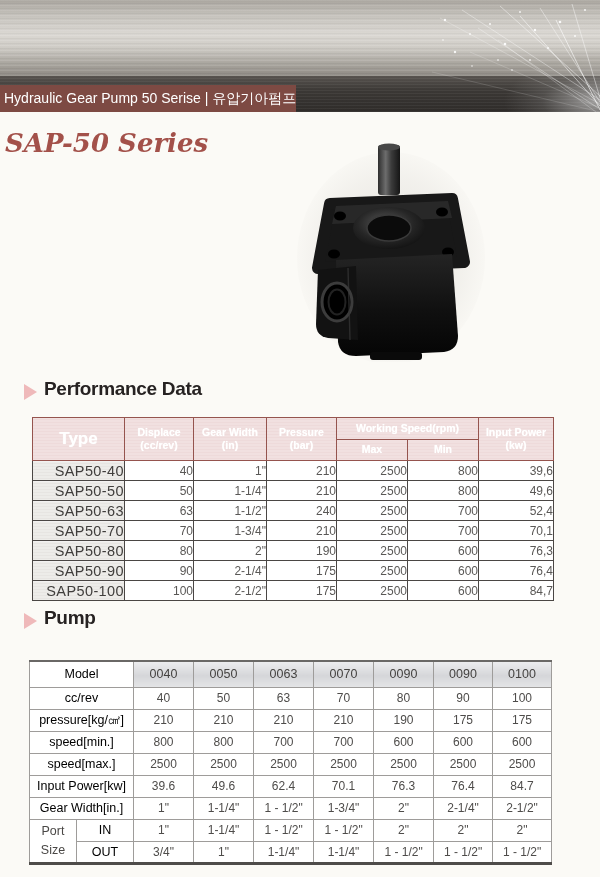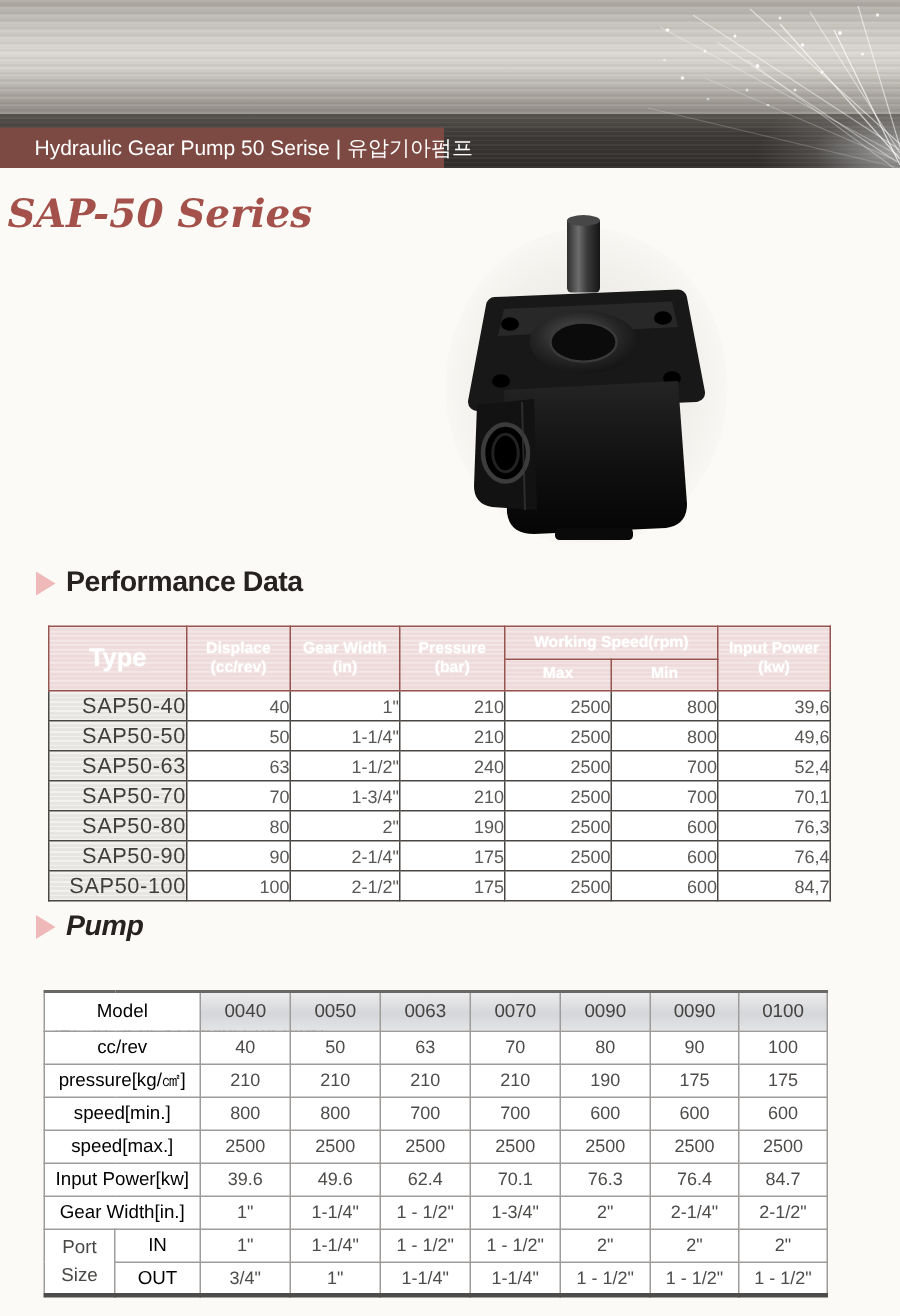--- a/index.html
+++ b/index.html
@@ -18,42 +18,42 @@
   .photo-bottom {
     position:absolute; top:76px; left:0; width:100%; height:36px;
     background:
       repeating-linear-gradient(0deg, rgba(255,255,255,.05) 0 1px, transparent 1px 3px),
       linear-gradient(180deg,#57534f 0%, #3b3835 40%, #2e2b29 100%);
   }
   .fiber-svg { position:absolute; top:0; left:0; width:600px; height:112px; pointer-events:none; }
   .banner-bar {
     position:absolute; top:85px; left:0; width:296px; height:27px;
     background:#7d4a43; color:#ffffff; font-size:14px; line-height:27px;
-    padding-left:23px; letter-spacing:0px; white-space:nowrap; z-index:3;
+    padding-left:4px; letter-spacing:0px; white-space:nowrap; z-index:3;
   }
 
   
   .series-title {
     position:absolute; top:128px; left:5px;
     font-family:"DejaVu Serif","Liberation Serif",serif;
     font-style:italic; font-weight:bold; font-size:26px; color:#a3514a; letter-spacing:0px;
   }
 
   
   .pump-photo { position:absolute; left:296px; top:140px; width:190px; height:222px; }
 
   
-  .section-heading { position:absolute; left:24px; display:flex; align-items:center; gap:7px; }
+  .section-heading { position:absolute; left:24px; display:flex; align-items:flex-end; gap:7px; }
   .tri {
     width:0; height:0; display:inline-block;
     border-left:13px solid #efb9ba; border-top:8px solid transparent; border-bottom:8px solid transparent;
   }
   .heading-text { font-size:19px; font-weight:bold; color:#262222; letter-spacing:-0.3px; }
   .h-performance { top:378px; }
-  .h-pump { top:607px;font-style:italic; }
+  .h-pump { top:607px; }
   .sub-title { position:absolute; left:30px; top:637px; font-size:13.5px; color:#2f2b2b;margin-top:41px; }
 
   
   table { border-collapse:collapse; table-layout:fixed; }
   .perf-table { position:absolute; left:32px; top:417px; width:521px; border:1px solid #0369a1; }
   .perf-table th {
     background:
       repeating-linear-gradient(0deg, rgba(255,255,255,.35) 0 1px, transparent 1px 3px),
       #eedada;
     color:#ffffff; font-weight:bold; border:1px solid #95544e;

